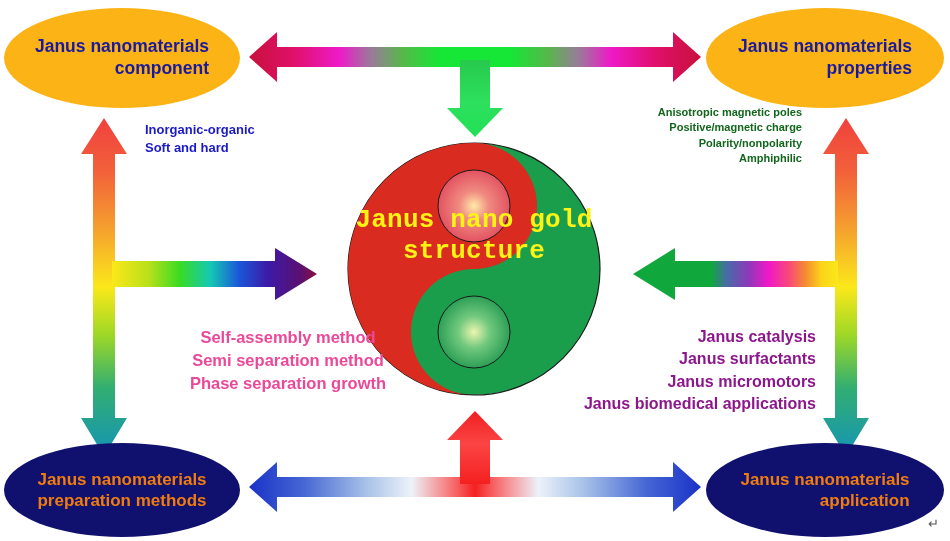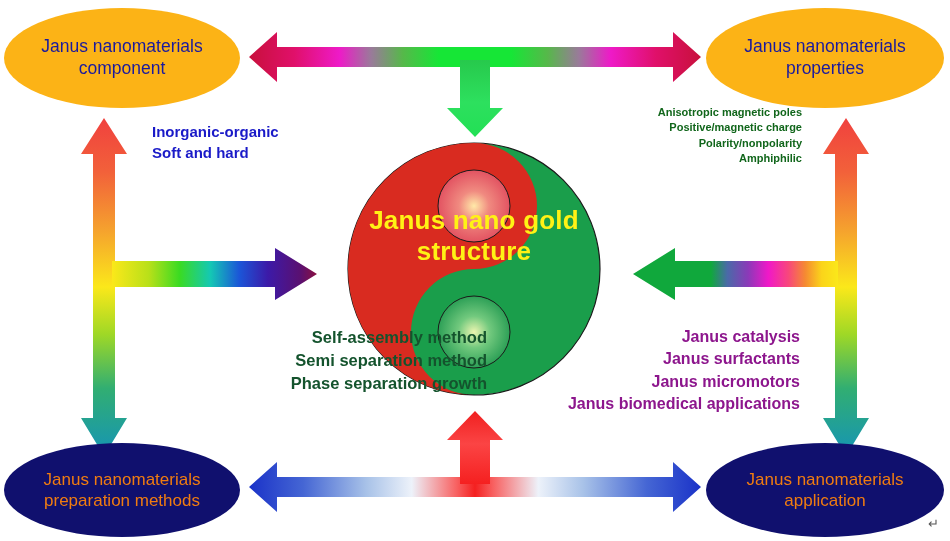--- a/index.html
+++ b/index.html
@@ -2,44 +2,44 @@
 <html><head>
 <meta charset="utf-8">
 <style>
   html,body{margin:0;padding:0;background:#ffffff;}
   body{width:950px;height:541px;overflow:hidden;
        font-family:"Liberation Sans",sans-serif;}
   #stage{position:relative;width:950px;height:541px;background:#fff;}
 
   
   .node{position:absolute;display:flex;align-items:center;justify-content:center;
-        text-align:center;line-height:1.25;font-weight:normal;}
+        text-align:right;line-height:1.25;font-weight:bold;}
   .node span{display:block;}
   .node-top{font-size:17.5px;}
   .node-amber{background:#FCB316;border-radius:50%;color:#1A1A9E;}
   .node-navy{background:#10106E;border-radius:50%;color:#F07C10;font-size:17px;}
 
   #node-component{left:4px;  top:8px;  width:236px;height:100px;}
   #node-properties{left:706px;top:8px;width:238px;height:100px;}
   #node-prepmethods{left:4px; top:443px;width:236px;height:94px;}
   #node-application{left:706px;top:443px;width:238px;height:94px;}
 
   
   .tblock{position:absolute;font-weight:bold;line-height:1.40;}
-  #txt-component{left:152px;top:121px;width:210px;font-size:15px;color:#1A1AC8;text-align:left;}
+  #txt-component{left:145px;top:121px;width:210px;font-size:13px;color:#1A1AC8;text-align:left;}
   #txt-properties{left:512px;top:105px;width:290px;font-size:11px;color:#11661B;text-align:right;}
-  #txt-prepmethods{left:133px;top:326px;width:310px;font-size:16.5px;color:#14532d;text-align:right;margin-left:44px;}
-  #txt-application{left:500px;top:326px;width:300px;font-size:16px;color:#8D168D;text-align:right;}
+  #txt-prepmethods{left:133px;top:326px;width:310px;font-size:16.5px;color:#ec4899;text-align:center;}
+  #txt-application{left:516px;top:326px;width:300px;font-size:16px;color:#8D168D;text-align:right;}
 
   
   #yinyang{position:absolute;left:345px;top:140px;width:258px;height:258px;}
 
   #center-label{position:absolute;left:345px;top:205px;width:258px;
       text-align:center;font-size:26px;font-weight:bold;color:#FFF215;
-      line-height:1.18;letter-spacing:.2px;}
+      line-height:1.18;letter-spacing:.2px;font-family:Liberation Mono, monospace;}
 
   
   #arrows{position:absolute;left:0;top:0;width:950px;height:541px;}
 
   
   #pilcrow{position:absolute;left:928px;top:516px;font-size:13px;color:#555;}
 </style>
 </head>
 <body>
 

